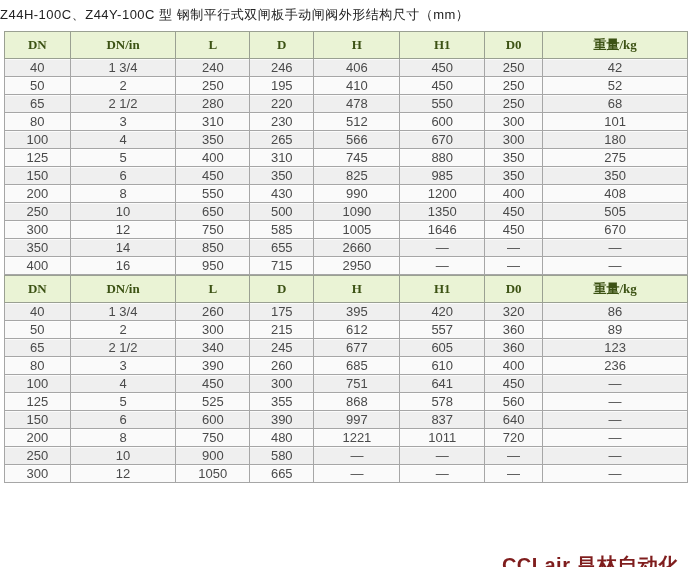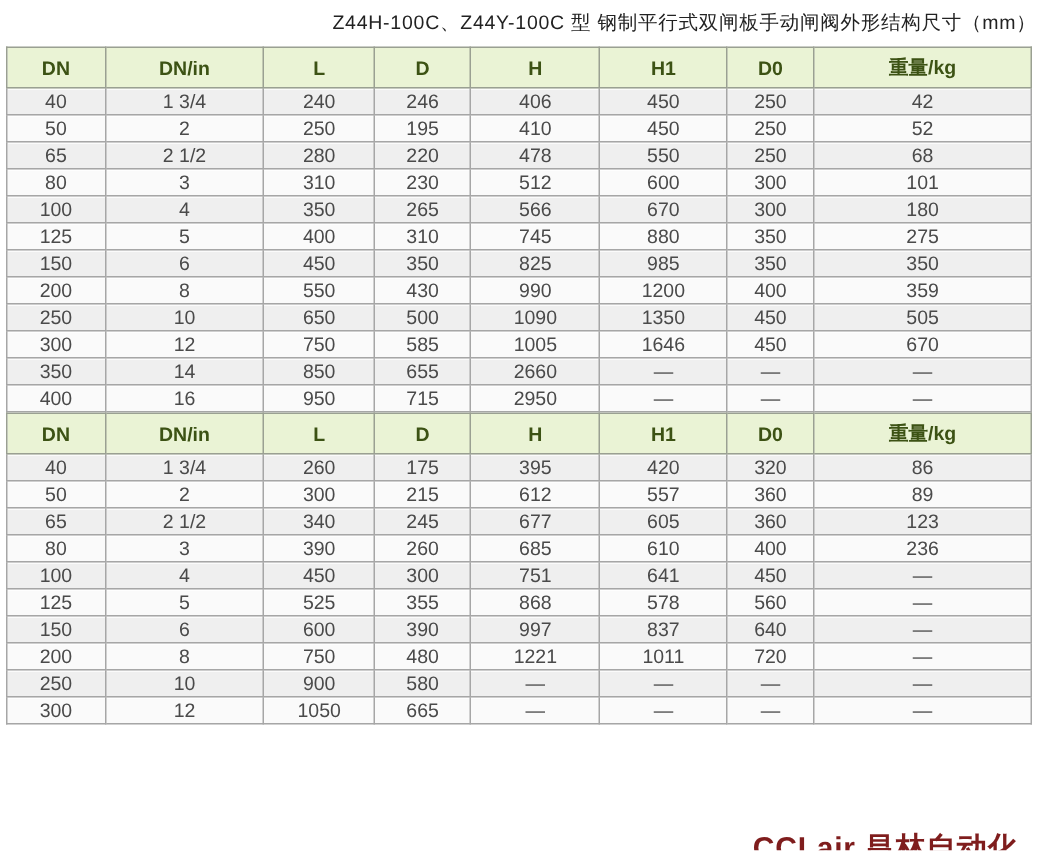--- a/index.html
+++ b/index.html
@@ -10,21 +10,21 @@
   }
   .page {
     position: relative;
     width: 691px;
     height: 567px;
     background: #ffffff;
     overflow: hidden;
   }
   .tbl-title {
     width: 691px;
-    text-align: right;
+    text-align: left;
     font-size: 13px;
     color: #222222;
     padding-top: 6px;
     padding-bottom: 7px;
     letter-spacing: 0.5px;
   }
   .tbl-title.second {
     padding-top: 40px;
   }
   table.spec {
@@ -45,20 +45,21 @@
   table.spec col.c7 { width: 21.2%; }
   table.spec th {
     background: #eaf3d5;
     color: #3c5214;
     font-weight: bold;
     font-size: 13px;
     height: 26px;
     border: 1px solid #9aa092;
     text-align: center;
     padding: 0;
+    font-family: Liberation Serif, serif;
   }
   table.spec td {
     font-size: 13px;
     color: #4a4a4a;
     text-align: center;
     height: 17px;
     padding: 0;
     border: 1px solid #a6a6a6;
     box-shadow: inset 0 1px 0 rgba(255,255,255,0.75);
   }
@@ -178,21 +179,21 @@
           <td>350</td>
         </tr>
         <tr>
           <td>200</td>
           <td>8</td>
           <td>550</td>
           <td>430</td>
           <td>990</td>
           <td>1200</td>
           <td>400</td>
-          <td>359</td>
+          <td>408</td>
         </tr>
         <tr>
           <td>250</td>
           <td>10</td>
           <td>650</td>
           <td>500</td>
           <td>1090</td>
           <td>1350</td>
           <td>450</td>
           <td>505</td>

